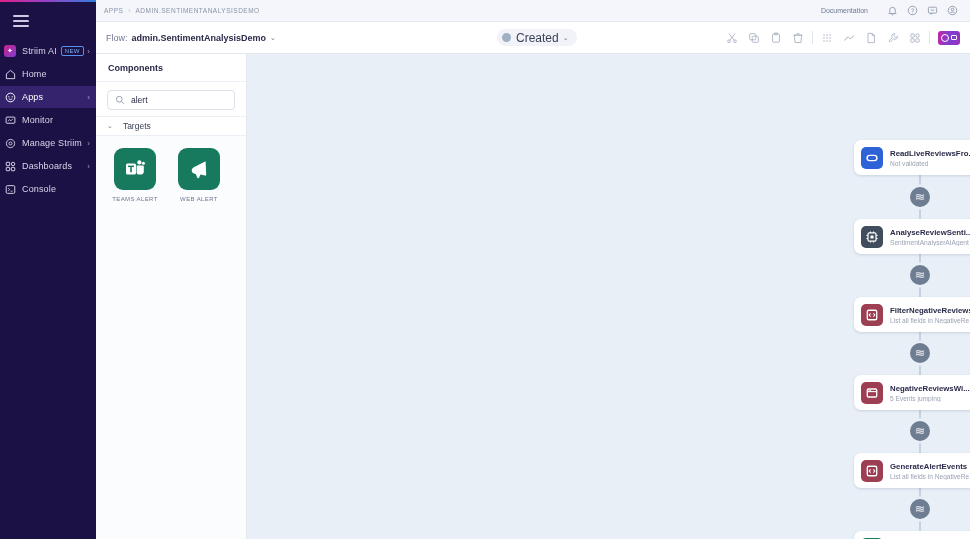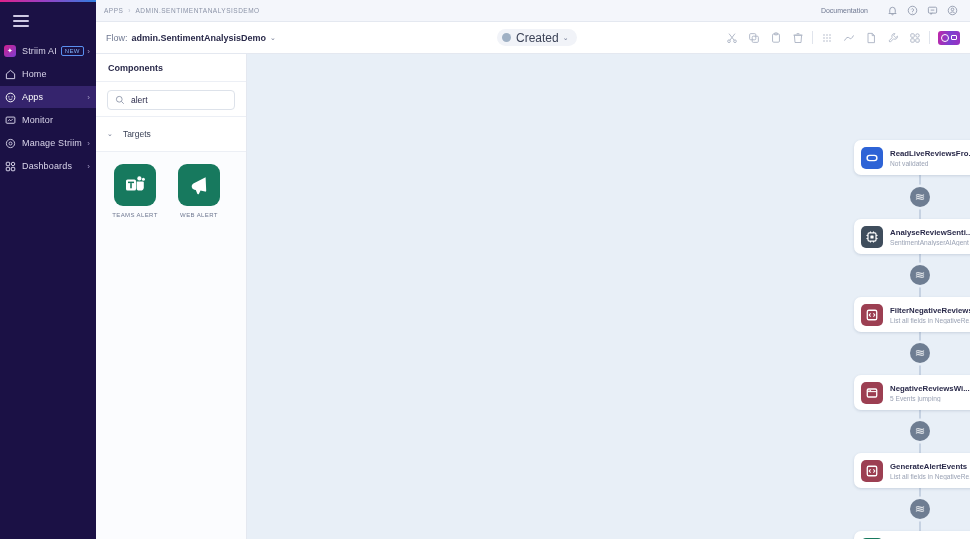--- a/index.html
+++ b/index.html
@@ -127,21 +127,21 @@
     font-size: 9px; font-weight: bold; color: #2a2a4a;
   }
   .search-wrap { padding: 8px 11px 6px 11px; }
   .search-box {
     height: 20px; border: 1px solid #dde2ea; border-radius: 4px;
     display: flex; align-items: center; padding: 0 7px; background: #fff;
   }
   .search-box .si { color:#8b93a7; margin-right:6px; display:flex; }
   .search-val { font-size: 8.5px; color: #2a2a4a; }
   .group-row {
-    height: 36px; display:flex; align-items:center; padding: 0 11px;
+    height: 20px; display:flex; align-items:center; padding: 0 11px;
     border-top: 1px solid #eceff5; border-bottom: 1px solid #eceff5;
     cursor: pointer;
   }
   .group-caret { font-size: 7px; color:#6f7891; margin-right: 10px; }
   .group-name { font-size: 8.5px; color:#3b4257; }
   .tiles { display: flex; padding: 12px 0 0 14px; gap: 14px; background:#fbfcfe; flex:1; align-content:flex-start; flex-wrap:wrap;}
   .tile { width: 50px; display:flex; flex-direction:column; align-items:center; cursor:pointer;}
   .tile-ico {
     width: 42px; height: 42px; border-radius: 9px; background: #17795e;
     display:flex; align-items:center; justify-content:center; color:#fff;
@@ -246,20 +246,30 @@
           <rect x="1.8" y="1.8" width="5" height="5" rx="1" fill="none" stroke="#d9d5ea" stroke-width="1.4"></rect>
           <rect x="9.2" y="1.8" width="5" height="5" rx="2.5" fill="none" stroke="#d9d5ea" stroke-width="1.4"></rect>
           <rect x="1.8" y="9.2" width="5" height="5" rx="1" fill="none" stroke="#d9d5ea" stroke-width="1.4"></rect>
           <rect x="9.2" y="9.2" width="5" height="5" rx="1" fill="none" stroke="#d9d5ea" stroke-width="1.4"></rect>
         </svg>
       </span>
       <span class="lbl">Dashboards</span>
       <span class="chev">›</span>
     </div>
 
+    <div class="nav-item">
+      <span class="ico">
+        <svg width="11" height="11" viewBox="0 0 16 16">
+            <rect x="1.8" y="2.4" width="12.4" height="11.2" rx="1.6" fill="none" stroke="#d9d5ea" stroke-width="1.4"></rect>
+            <path d="M4.6 6 L6.8 8 L4.6 10" fill="none" stroke="#d9d5ea" stroke-width="1.2"></path>
+            <path d="M8.2 10.4 H11" stroke="#d9d5ea" stroke-width="1.2"></path>
+          </svg>
+      </span>
+      <span class="lbl">Console</span>
+    </div>
   </aside>
 
   <div class="right">
 
     <div class="topbar">
       <span class="crumb">APPS</span>
       <span class="crumb-sep">›</span>
       <span class="crumb">ADMIN.SENTIMENTANALYSISDEMO</span>
       <div class="topbar-right">
         <span class="doc-link">Documentation</span>

